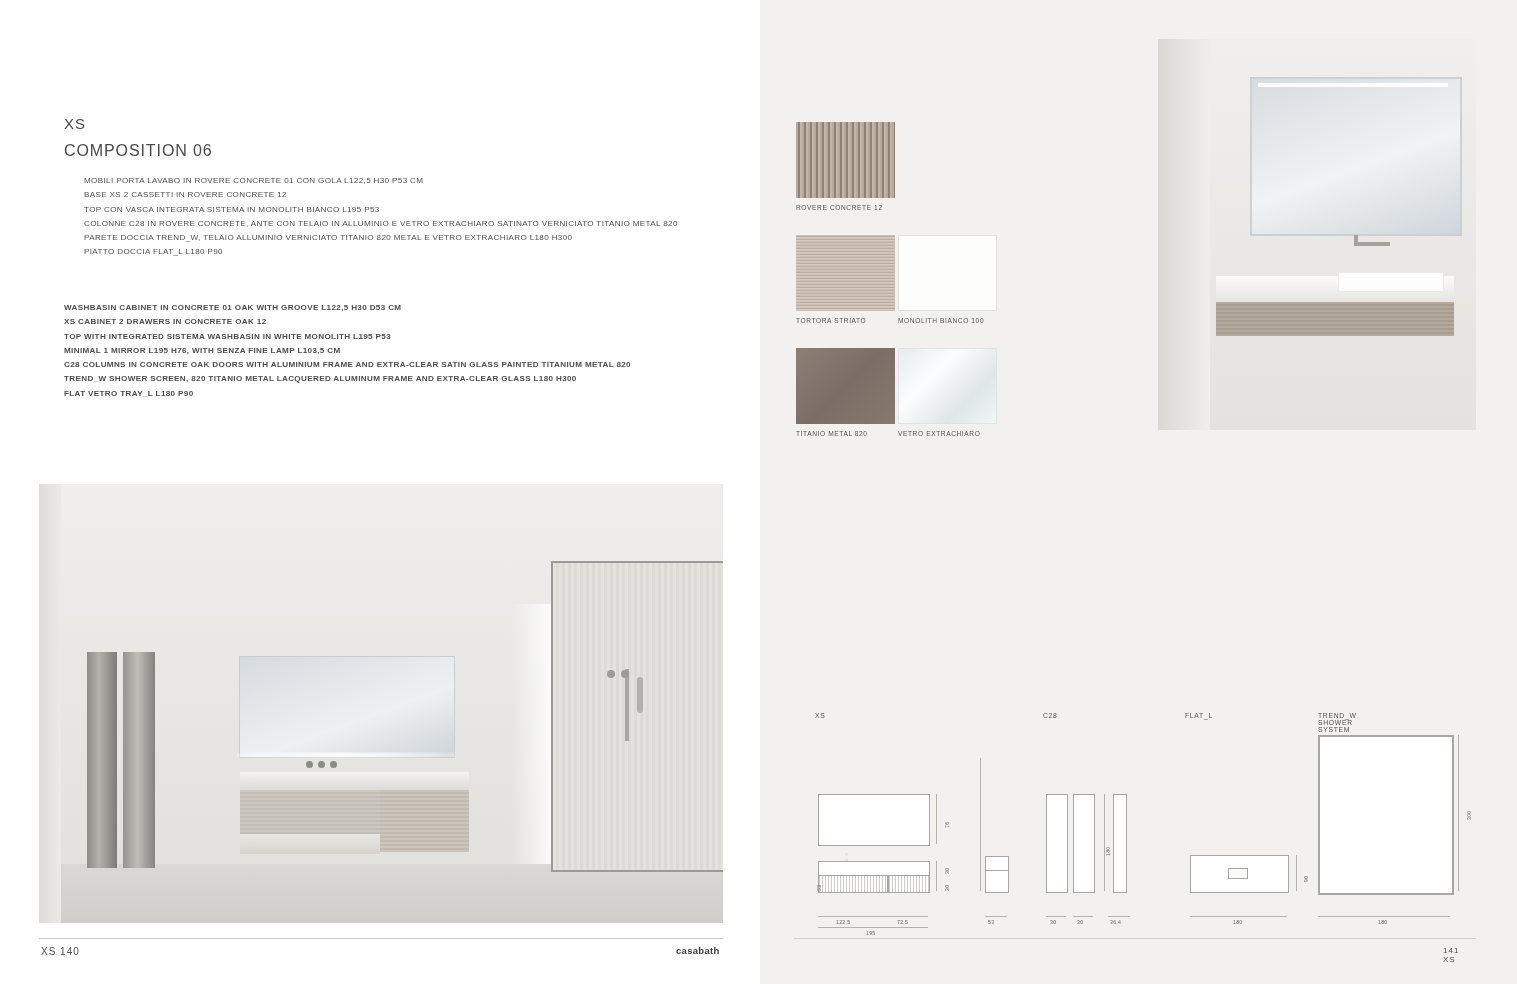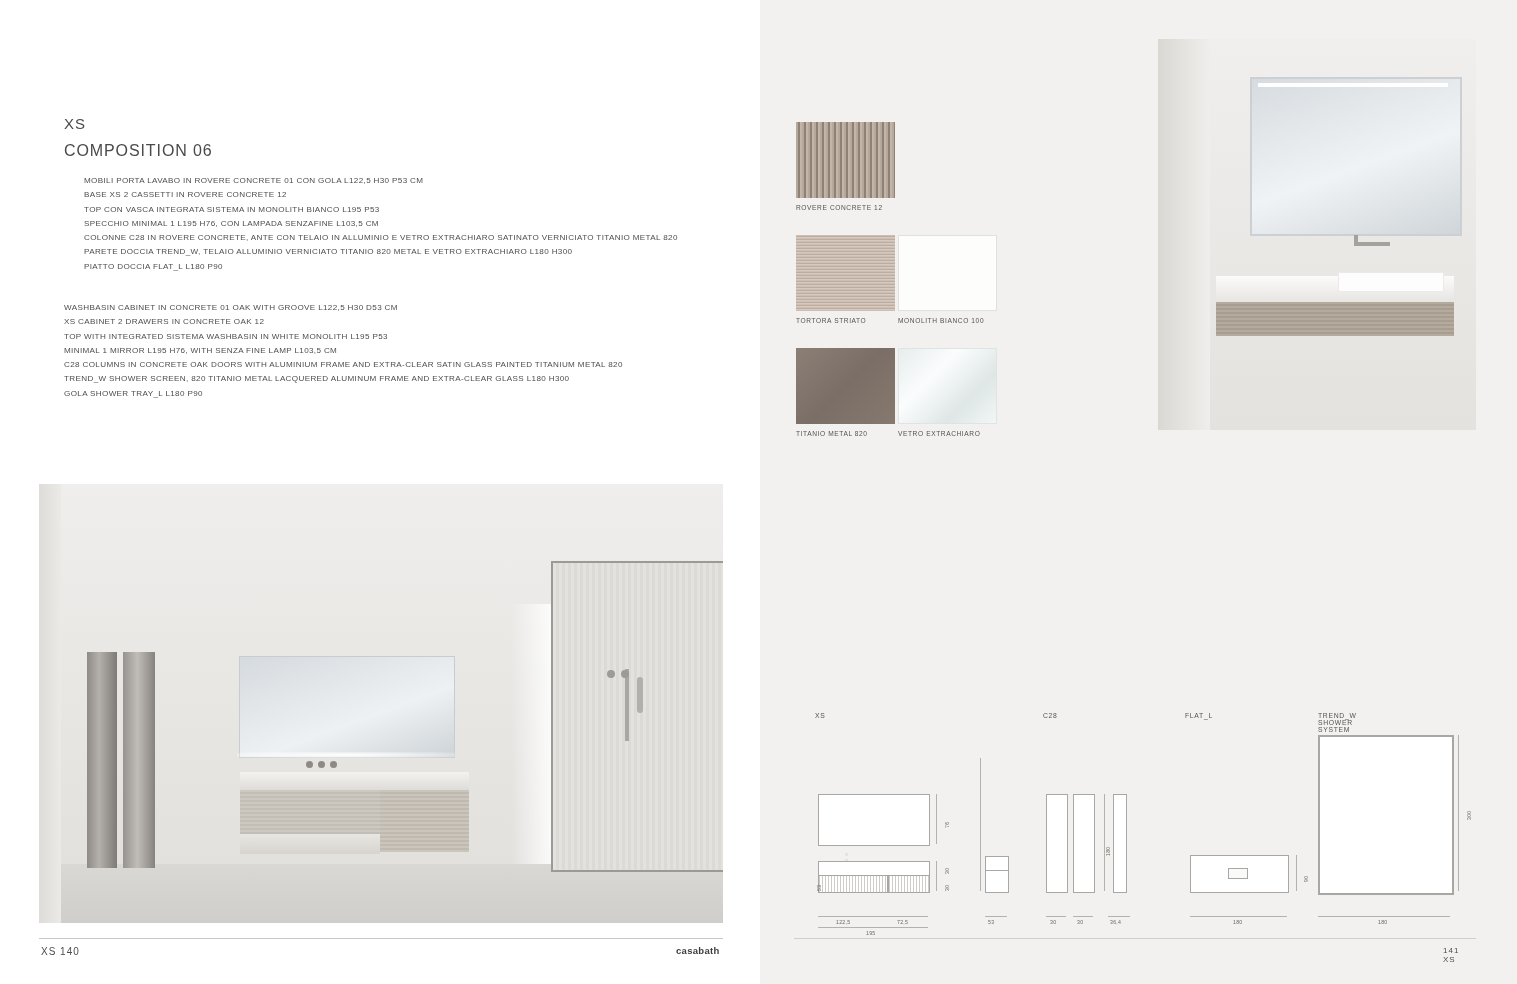--- a/index.html
+++ b/index.html
@@ -14,21 +14,21 @@
   .page{position:absolute;top:0;left:0;width:1216px;height:984px;}
   .left-page{position:absolute;left:0;top:0;width:760px;height:984px;background:#ffffff;}
   .right-page{position:absolute;left:760px;top:0;width:757px;height:984px;background:#f2f1ef;}
 
   
   .xs-title{position:absolute;left:64px;top:115px;font-size:15px;letter-spacing:1px;color:#4a4a4a;font-weight:400;}
   .comp-title{position:absolute;left:64px;top:142px;font-size:16px;letter-spacing:0.9px;color:#4a4a4a;font-weight:400;}
 
   .spec-block{position:absolute;left:64px;font-size:8.1px;line-height:14.3px;letter-spacing:0.35px;color:#4d4d4d;}
   .spec-it{top:174px;margin-left:20px;}
-  .spec-en{top:301px;}
+  .spec-en{top:301px;font-weight:bold;}
   .spec-block div{white-space:nowrap;}
 
   
   .main-photo{position:absolute;left:39px;top:484px;width:684px;height:439px;overflow:hidden;background:#e9e8e5;}
   .mp-wall{position:absolute;left:0;top:0;width:684px;height:380px;background:linear-gradient(180deg,#efeeec 0%,#e7e6e3 60%,#e2e1de 100%);}
   .mp-floor{position:absolute;left:0;top:380px;width:684px;height:59px;background:linear-gradient(180deg,#d9d8d4 0%,#cfcecb 100%);}
   .mp-leftwall{position:absolute;left:0;top:0;width:22px;height:439px;background:linear-gradient(90deg,#dedcd8,#eceae7);}
   .mp-col1{position:absolute;left:48px;top:168px;width:30px;height:216px;background:linear-gradient(90deg,#8e8b86,#b4b1ac 40%,#7e7b76 100%);}
   .mp-col2{position:absolute;left:84px;top:168px;width:32px;height:216px;background:linear-gradient(90deg,#969390,#c0bdb8 45%,#86837e 100%);}
   .mp-mirror{position:absolute;left:200px;top:172px;width:214px;height:100px;background:linear-gradient(160deg,#d5dade,#eef1f3 60%,#cdd3d7);border:1px solid #c7ccd0;}
@@ -97,34 +97,33 @@
 
   <div class="left-page">
 
     <div class="xs-title">XS</div>
     <div class="comp-title">COMPOSITION 06</div>
 
     <div class="spec-block spec-it">
       <div>MOBILI PORTA LAVABO IN ROVERE CONCRETE 01 CON GOLA L122,5 H30 P53 CM</div>
       <div>BASE XS 2 CASSETTI IN ROVERE CONCRETE 12</div>
       <div>TOP CON VASCA INTEGRATA SISTEMA IN MONOLITH BIANCO L195 P53</div>
-      <div>SPECCHIO MINIMAL 1 L195 H76, CON LAMPADA SENZAFINE L103,5 CM</div>
       <div>COLONNE C28 IN ROVERE CONCRETE, ANTE CON TELAIO IN ALLUMINIO E VETRO EXTRACHIARO SATINATO VERNICIATO TITANIO METAL 820</div>
       <div>PARETE DOCCIA TREND_W, TELAIO ALLUMINIO VERNICIATO TITANIO 820 METAL E VETRO EXTRACHIARO L180 H300</div>
       <div>PIATTO DOCCIA FLAT_L L180 P90</div>
     </div>
 
     <div class="spec-block spec-en">
       <div>WASHBASIN CABINET IN CONCRETE 01 OAK WITH GROOVE L122,5 H30 D53 CM</div>
       <div>XS CABINET 2 DRAWERS IN CONCRETE OAK 12</div>
       <div>TOP WITH INTEGRATED SISTEMA WASHBASIN IN WHITE MONOLITH L195 P53</div>
       <div>MINIMAL 1 MIRROR L195 H76, WITH SENZA FINE LAMP L103,5 CM</div>
       <div>C28 COLUMNS IN CONCRETE OAK DOORS WITH ALUMINIUM FRAME AND EXTRA-CLEAR SATIN GLASS PAINTED TITANIUM METAL 820</div>
       <div>TREND_W SHOWER SCREEN, 820 TITANIO METAL LACQUERED ALUMINUM FRAME AND EXTRA-CLEAR GLASS L180 H300</div>
-      <div>GOLA SHOWER TRAY_L L180 P90</div>
+      <div>FLAT VETRO TRAY_L L180 P90</div>
     </div>
 
     <div class="main-photo">
       <div class="mp-wall"></div>
       <div class="mp-floor"></div>
       <div class="mp-leftwall"></div>
       <div class="mp-glow-side"></div>
       <div class="mp-col1"></div>
       <div class="mp-col2"></div>
       <div class="mp-mirror"></div>

